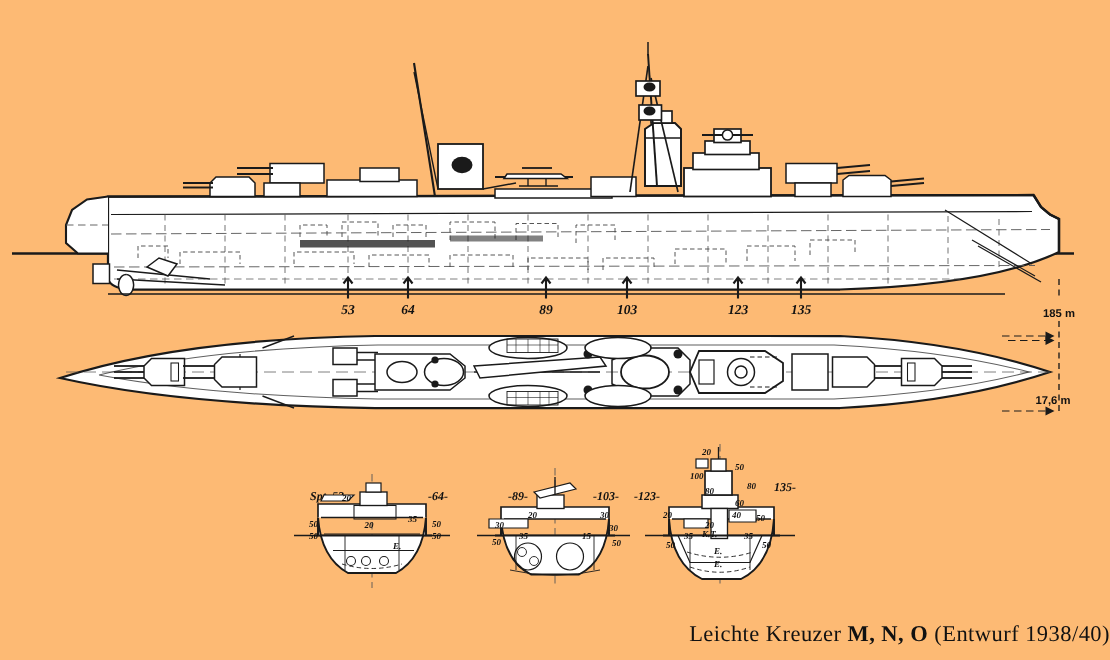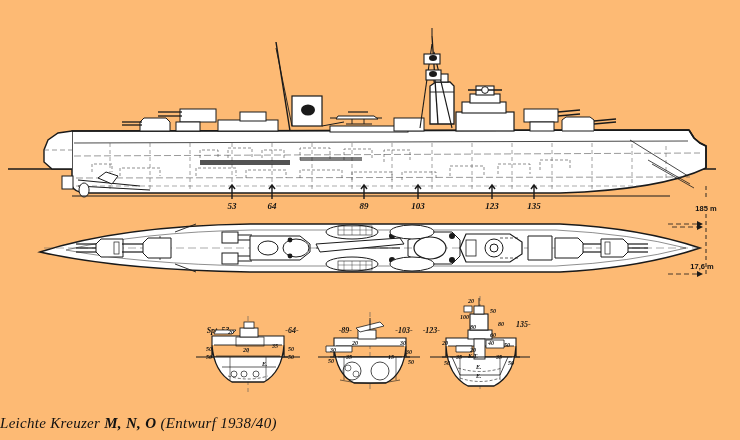--- a/index.html
+++ b/index.html
@@ -1,22 +1,22 @@
 <!DOCTYPE html>
 <html><head>
 <meta charset="utf-8">
 <style>
   html,body{margin:0;padding:0;background:#ffffff;}
   #page{position:relative;width:740px;height:440px;background:#fdba74;overflow:hidden;
         font-family:"Liberation Serif",serif;color:#1a1a1a;}
   svg{display:block;}
   .lbl{font-family:"Liberation Serif",serif;font-style:italic;font-weight:bold;fill:#111;}
   .dim{font-family:"Liberation Sans",sans-serif;font-weight:bold;fill:#111;}
-  #caption{position:absolute;left:0;right:0;bottom:8px;text-align:left;
-           font-family:"Liberation Serif",serif;font-size:15px;color:#111;letter-spacing:.3px;font-style:italic;}
+  #caption{position:absolute;left:0;right:0;bottom:8px;text-align:right;
+           font-family:"Liberation Serif",serif;font-size:15px;color:#111;letter-spacing:.3px;}
   #caption b{font-weight:bold;}
 </style>
 </head>
 <body>
 
 <div id="page">
 
   <svg width="740" height="440" viewBox="0 0 740 440">
 
     <defs>

